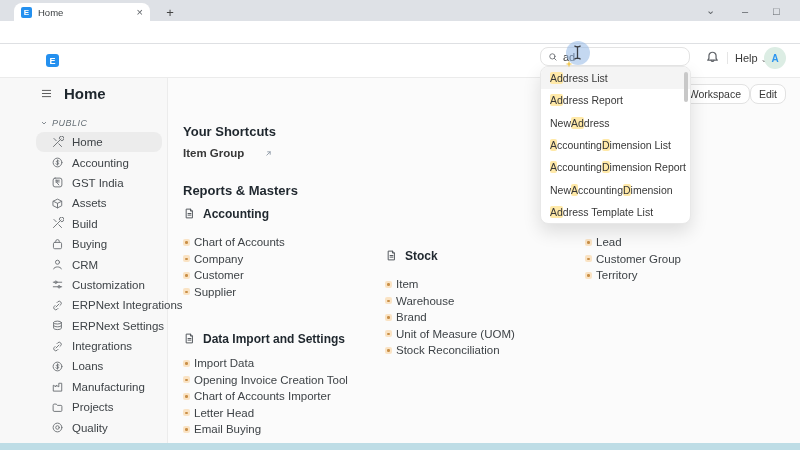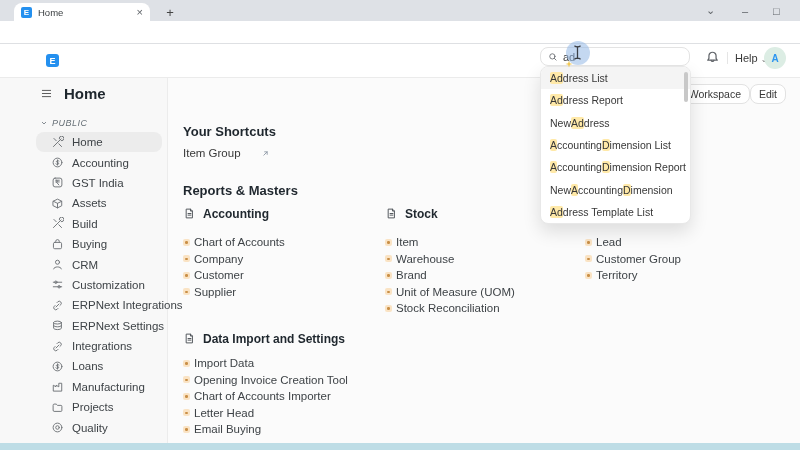--- a/index.html
+++ b/index.html
@@ -72,27 +72,27 @@
   .sb-item.active { background:#ECECEC; }
   .sb-icon { width:13px; height:13px; opacity:.8; }
   .sb-icon svg { fill:none; stroke:#51565C; stroke-width:1.2; stroke-linecap:round; stroke-linejoin:round; }
   .sb-label { font-size:11.5px; color:#3E4347; white-space:nowrap; }
 
   
   .main { position:absolute; top:0; left:183px; right:0; bottom:0; }
   .h-section { font-size:13px; font-weight:bold; color:#1F272E; }
   .shortcuts-title { position:absolute; top:46px; left:0; }
   .shortcut-list { position:absolute; top:69px; left:0; }
-  .shortcut { display:flex; align-items:center; gap:20px; font-size:11.5px; color:#383838; }
+  .shortcut { display:flex; align-items:center; gap:20px; font-size:11.5px; color:#383838;font-weight:bold; }
   .shortcut .arr svg { stroke:#8D99A6; }
   .reports-title { position:absolute; top:105px; left:0; }
 
   .cols { position:absolute; top:127px; left:0; display:flex; }
   .col { width:202px; }
-  .col:nth-child(2) { width:200px; }
+  .col:nth-child(2) { width:200px;margin-top:42px; }
   .col-h { height:17px; display:flex; align-items:center; gap:7px; font-size:12px; font-weight:bold; color:#1F272E; }
   .col-h svg, .dis-h svg { fill:none; stroke:#51565C; stroke-width:1.2; stroke-linecap:round; stroke-linejoin:round; }
   .col-items { margin-top:12px; }
   .link-item { height:16.5px; display:flex; align-items:center; gap:4px; font-size:11.5px; color:#3E4347; }
   .bullet { width:7px; height:7px; border-radius:2px; background:var(--bullet_outer);
             display:flex; align-items:center; justify-content:center; flex:0 0 auto; }
   .bullet i { width:2.5px; height:2.5px; border-radius:50%; background:var(--bullet_inner); }
 
   .dis { position:absolute; top:252px; left:0; }
   .dis-h { height:17px; display:flex; align-items:center; gap:7px; font-size:12px; font-weight:bold; color:#1F272E; }

